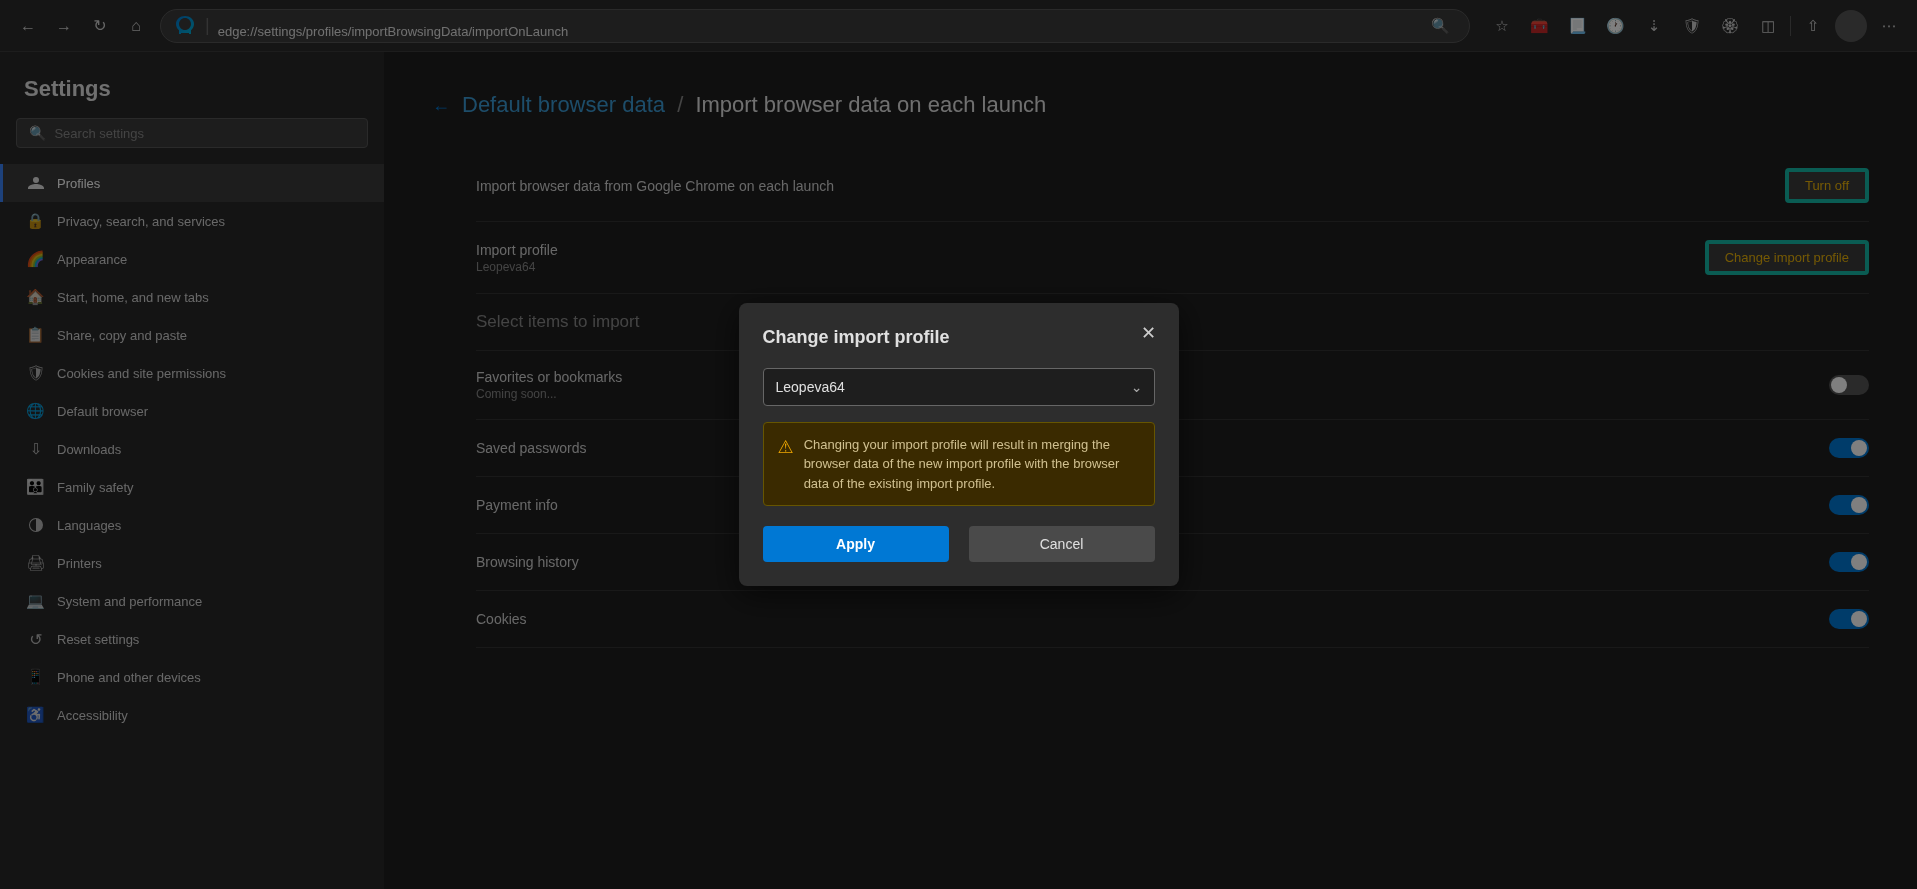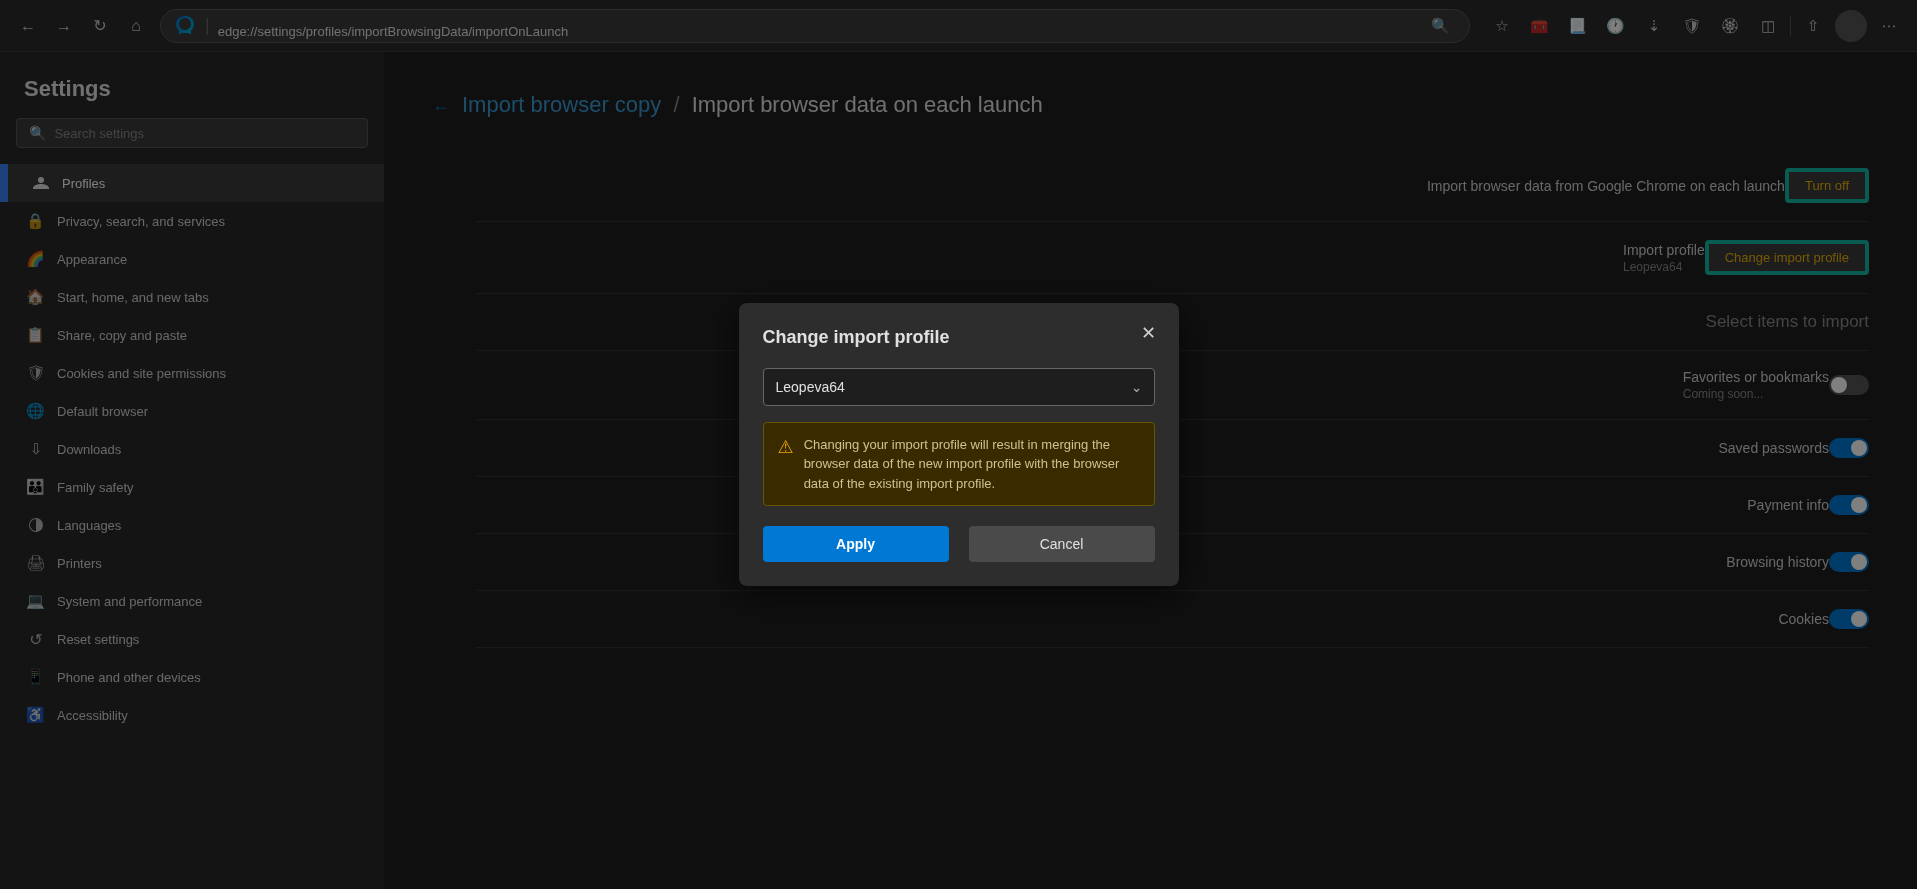--- a/index.html
+++ b/index.html
@@ -160,21 +160,21 @@
       padding: 10px 24px;
       cursor: pointer;
       color: #d0d0d0;
       font-size: 13px;
       border-left: 3px solid transparent;
       position: relative;
     }
 
     .nav-item.active {
       background: #3a3a3a;
-      border-left: 8px solid #3b82f6;
+      border-left: 3px solid #3b82f6;
       color: #fff;
     }
 
     .nav-item .icon {
       width: 18px;
       height: 18px;
       display: flex;
       align-items: center;
       justify-content: center;
       font-size: 15px;
@@ -218,21 +218,21 @@
 
     .breadcrumb-sep {
       color: #888;
       margin: 0 6px;
     }
 
     
     .settings-row {
       display: flex;
       align-items: center;
-      justify-content: flex-end;
+      justify-content: space-between;
       padding: 18px 0;
       border-bottom: 1px solid #333;
       margin-left: 44px;
     }
 
     .settings-row-label {
       font-size: 14px;
       color: #d0d0d0;
     }
 
@@ -549,21 +549,21 @@
     <div class="nav-item">
       <span class="icon">♿</span>
       <span>Accessibility</span>
     </div>
   </div>
 
   <div class="content-area">
     <div class="page-header">
       <button class="back-btn">←</button>
       <div class="breadcrumb">
-        <span class="breadcrumb-link">Import browser copy</span>
+        <span class="breadcrumb-link">Default browser data</span>
         <span class="breadcrumb-sep">/</span>
         <span>Import browser data on each launch</span>
       </div>
     </div>
 
     <div class="settings-row">
       <div>
         <div class="settings-row-label">Import browser data from Google Chrome on each launch</div>
       </div>
       <button class="btn-outline">Turn off</button>

